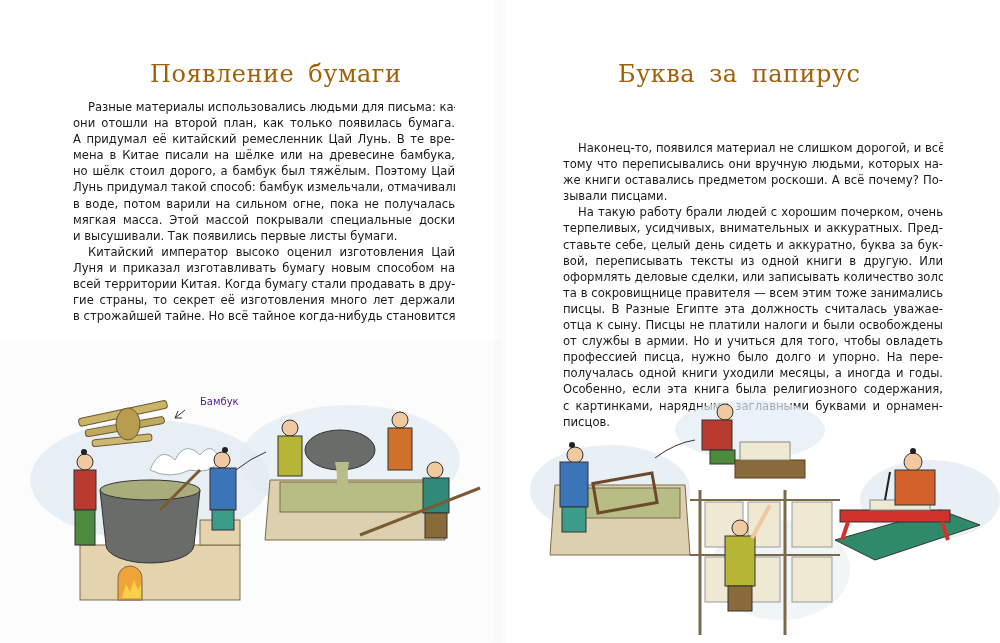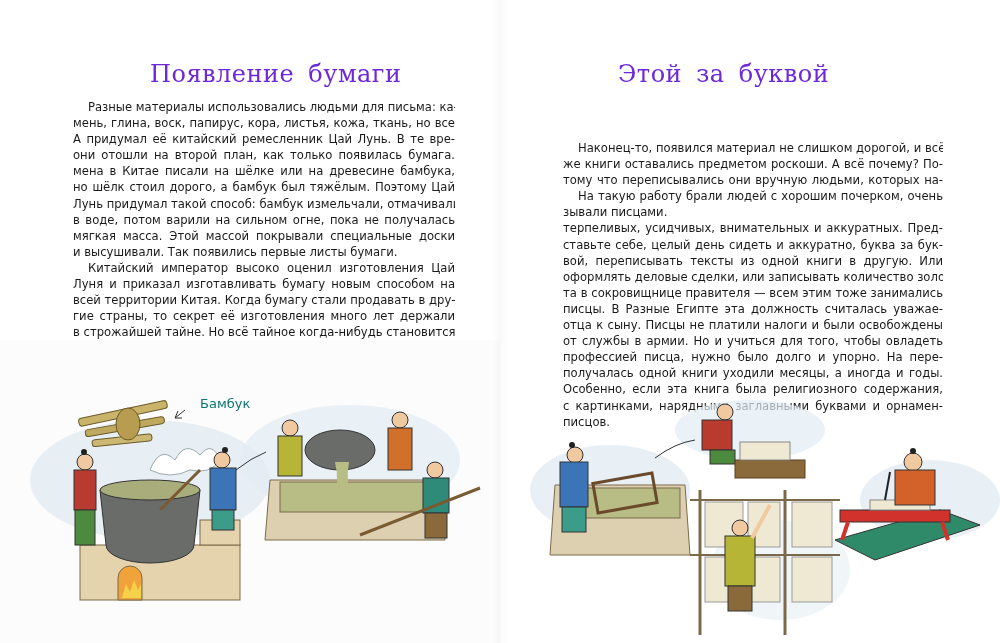--- a/index.html
+++ b/index.html
@@ -14,21 +14,21 @@
   .page-left { left: 0; width: 500px; }
   .page-right { left: 500px; width: 500px; }
   .spine {
     position: absolute; left: 492px; top: 0; width: 16px; height: 643px;
     background: linear-gradient(to right, rgba(0,0,0,0) 0%, rgba(0,0,0,0.025) 50%, rgba(0,0,0,0) 100%);
   }
   .title {
     position: absolute;
     font-family: "DejaVu Serif", serif;
     font-size: 24px;
-    color: #6d28d9;
+    color: #a16207;
     letter-spacing: 0.5px;
     word-spacing: 6px;
     white-space: nowrap;
   }
   .page-left .title { left: 150px; top: 60px; }
   .page-right .title { left: 118px; top: 60px; }
   .text-block {
     position: absolute;
     font-size: 11.6px;
     line-height: 16.1px;
@@ -42,38 +42,37 @@
     text-align-last: justify;
     height: 16.1px;
     overflow: hidden;
   }
   .line.indent { padding-left: 15px; }
   .line.last { text-align-last: left; }
   .illus { position: absolute; }
   .label-bamboo {
     position: absolute; left: 200px; top: 396px;
     font-family: "DejaVu Sans", sans-serif;
-    font-size: 13px; color: #0f766e;
+    font-size: 10px; color: #4c1d95;
   }
   .bgband {
     position: absolute; left: 0; top: 340px; width: 500px; height: 303px;
     background: #fcfcfc;
   }
 </style>
 </head>
 <body>
 
 <div class="page page-left">
   <div class="bgband"></div>
   <div class="title">Появление бумаги</div>
   <div class="text-block">
     <span class="line indent">Разные материалы использовались людьми для письма: ка-</span>
-    <span class="line">мень, глина, воск, папирус, кора, листья, кожа, ткань, но все</span>
+    <span class="line">они отошли на второй план, как только появилась бумага.</span>
     <span class="line">А придумал её китайский ремесленник Цай Лунь. В те вре-</span>
-    <span class="line">они отошли на второй план, как только появилась бумага.</span>
     <span class="line">мена в Китае писали на шёлке или на древесине бамбука,</span>
     <span class="line">но шёлк стоил дорого, а бамбук был тяжёлым. Поэтому Цай</span>
     <span class="line">Лунь придумал такой способ: бамбук измельчали, отмачивали</span>
     <span class="line">в воде, потом варили на сильном огне, пока не получалась</span>
     <span class="line">мягкая масса. Этой массой покрывали специальные доски</span>
     <span class="line last">и высушивали. Так появились первые листы бумаги.</span>
     <span class="line indent">Китайский император высоко оценил изготовления Цай</span>
     <span class="line">Луня и приказал изготавливать бумагу новым способом на</span>
     <span class="line">всей территории Китая. Когда бумагу стали продавать в дру-</span>
     <span class="line">гие страны, то секрет её изготовления много лет держали</span>
@@ -141,27 +140,27 @@
       <rect x="425" y="513" width="22" height="25" fill="#8a6a3a" stroke="#333"></rect>
       <line x1="360" y1="535" x2="480" y2="488" stroke="#7a5a30" stroke-width="3"></line>
     </g>
   </svg>
   <div class="label-bamboo">Бамбук</div>
 </div>
 
 <div class="spine"></div>
 
 <div class="page page-right">
-  <div class="title">Этой за буквой</div>
+  <div class="title">Буква за папирус</div>
   <div class="text-block">
     <span class="line indent">Наконец-то, появился материал не слишком дорогой, и всё</span>
+    <span class="line">тому что переписывались они вручную людьми, которых на-</span>
     <span class="line">же книги оставались предметом роскоши. А всё почему? По-</span>
-    <span class="line">тому что переписывались они вручную людьми, которых на-</span>
+    <span class="line last">зывали писцами.</span>
     <span class="line indent">На такую работу брали людей с хорошим почерком, очень</span>
-    <span class="line last">зывали писцами.</span>
     <span class="line">терпеливых, усидчивых, внимательных и аккуратных. Пред-</span>
     <span class="line">ставьте себе, целый день сидеть и аккуратно, буква за бук-</span>
     <span class="line">вой, переписывать тексты из одной книги в другую. Или</span>
     <span class="line">оформлять деловые сделки, или записывать количество золо-</span>
     <span class="line">та в сокровищнице правителя — всем этим тоже занимались</span>
     <span class="line">писцы. В Разные Египте эта должность считалась уважае-</span>
     <span class="line">отца к сыну. Писцы не платили налоги и были освобождены</span>
     <span class="line">от службы в армии. Но и учиться для того, чтобы овладеть</span>
     <span class="line">профессией писца, нужно было долго и упорно. На пере-</span>
     <span class="line">получалась одной книги уходили месяцы, а иногда и годы.</span>

